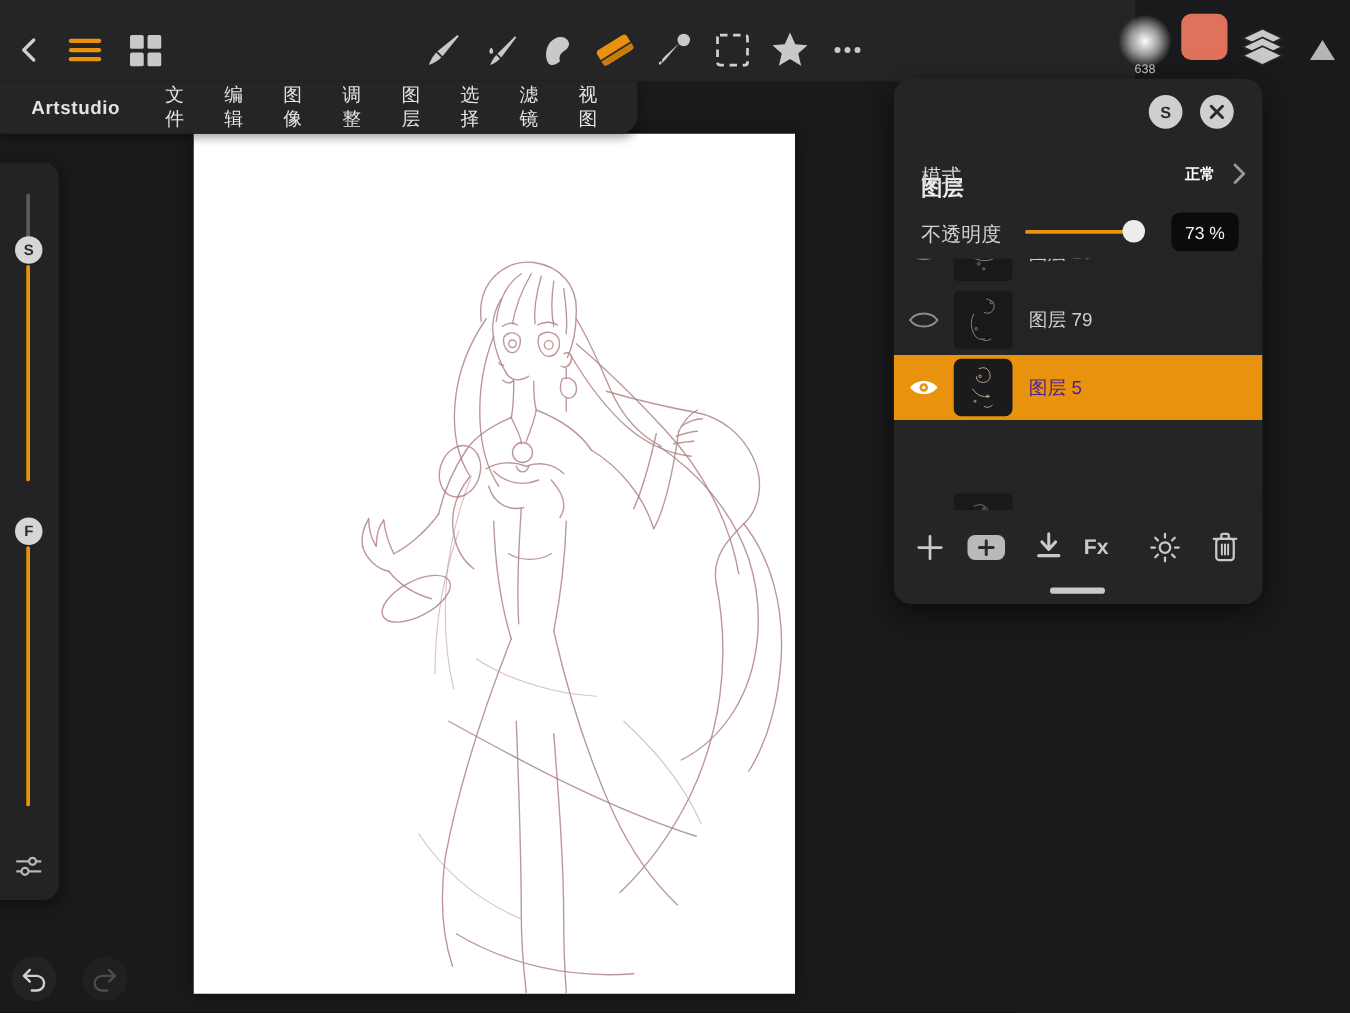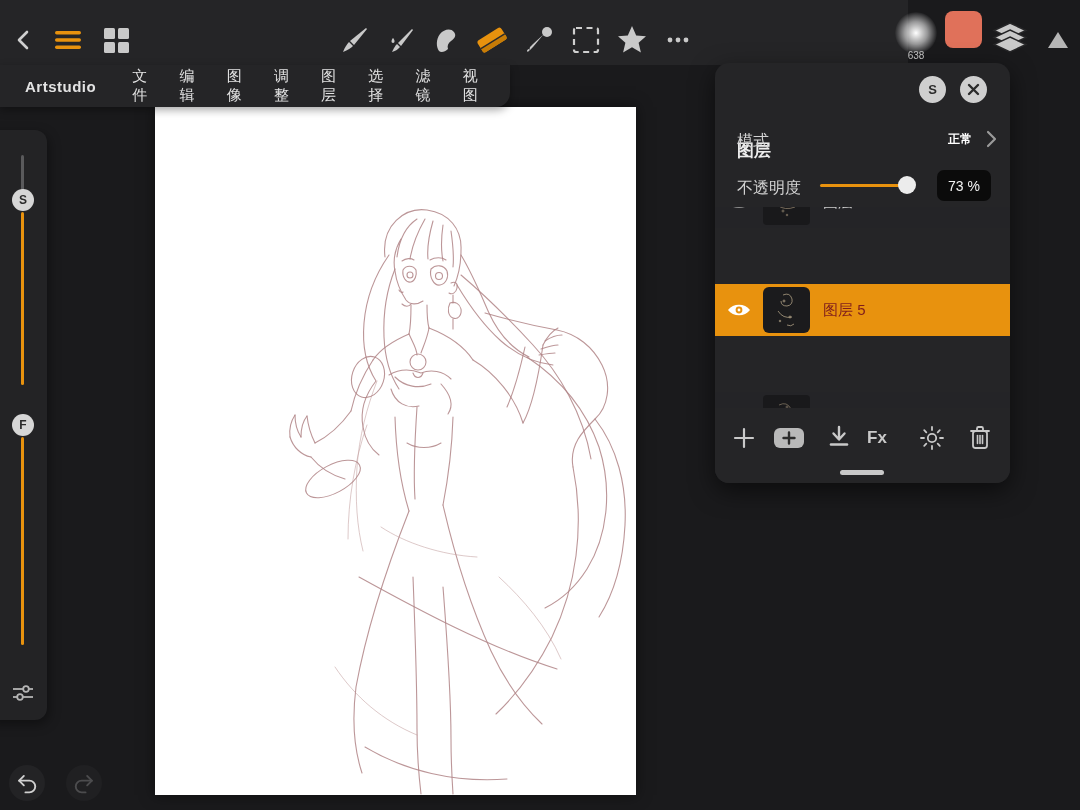--- a/index.html
+++ b/index.html
@@ -37,21 +37,21 @@
   .lp-label{position:absolute;font-size:16px;color:#d2d2d2;}
   #mode-value{position:absolute;right:38px;top:68px;font-size:12px;font-weight:700;color:#fff;}
   #opacity-box{position:absolute;left:222px;top:107px;width:54px;height:31px;background:#0b0b0b;border-radius:7px;
                display:flex;align-items:center;justify-content:center;font-size:14px;color:#f2f2f2;}
   .lrow{position:absolute;left:0;width:295px;height:52px;background:#242427;display:flex;align-items:center;}
   .lrow.sel{background:#e8920e;}
   .lrow .eye{width:48px;display:flex;justify-content:center;}
   .lthumb{width:47px;height:46px;background:#19191b;border-radius:4px;overflow:hidden;flex:none;}
   .lrow.sel .lthumb{border-radius:6px;background:#1b1b1d;}
   .lname{margin-left:13px;font-size:15px;color:#cfcfcf;}
-  .lrow.sel .lname{color:#7f1d1d;}
+  .lrow.sel .lname{color:#4c1d95;}
   #lp-footer{position:absolute;left:0;top:345px;width:295px;height:75px;background:#252527;}
   .ficon{position:absolute;top:14px;width:32px;height:32px;display:flex;align-items:center;justify-content:center;}
   #fx-label{font-size:17px;color:#c9c9c9;font-weight:600;}
   #drag-handle{position:absolute;left:125px;top:62px;width:44px;height:5px;border-radius:3px;background:#c9c9c9;}
   
   #brushprev{left:895px;top:12px;width:42px;height:42px;border-radius:50%;
              background:radial-gradient(circle,#ffffff 0%,rgba(255,255,255,.55) 38%,rgba(255,255,255,0) 72%);}
   #brushsize{left:895px;top:50px;width:42px;text-align:center;font-size:10px;color:#c9c9c9;}
   #swatch{left:945px;top:11px;width:37px;height:37px;border-radius:8px;background:#e0715a;}
 </style>
@@ -321,20 +321,39 @@
                 <circle cx="20" cy="32" r="1"></circle>
                 <circle cx="29" cy="15" r="1"></circle>
                 <circle cx="24" cy="36" r=".8"></circle>
               </g>
             </svg>
         </div>
         <div class="lname">图层 10</div>
       </div>
     </div>
 
+    <div class="lrow" style="top:167px;">
+      <div class="eye">
+        <svg width="26" height="18" viewBox="0 0 26 18">
+            <path d="M2 9 C7 2 19 2 24 9 C19 16 7 16 2 9 Z" fill="none" stroke="#8d8d8d" stroke-width="1.6"></path>
+          </svg>
+      </div>
+      <div class="lthumb">
+        <svg width="47" height="46" viewBox="0 0 47 46">
+            <g stroke="#a8977e" stroke-width=".8" fill="none" opacity=".8">
+              <path d="M26 6 q8 2 6 8 q-2 5 -8 3"></path>
+              <path d="M16 18 q-4 8 0 16 q3 6 9 4"></path>
+              <circle cx="30" cy="9" r="1"></circle>
+              <circle cx="18" cy="30" r="1"></circle>
+              <path d="M22 38 q4 3 8 0"></path>
+            </g>
+          </svg>
+      </div>
+      <div class="lname">图层 79</div>
+    </div>
 
     <div class="lrow sel" style="top:221px;">
       <div class="eye">
         <svg width="26" height="18" viewBox="0 0 26 18">
           <path d="M2 9 C7 2 19 2 24 9 C19 16 7 16 2 9 Z" fill="#ffffff"></path>
             <circle cx="13" cy="9" r="3.4" fill="#e8920e"></circle>
             <circle cx="13" cy="9" r="1.4" fill="#ffffff"></circle>
         </svg>
       </div>
       <div class="lthumb">

